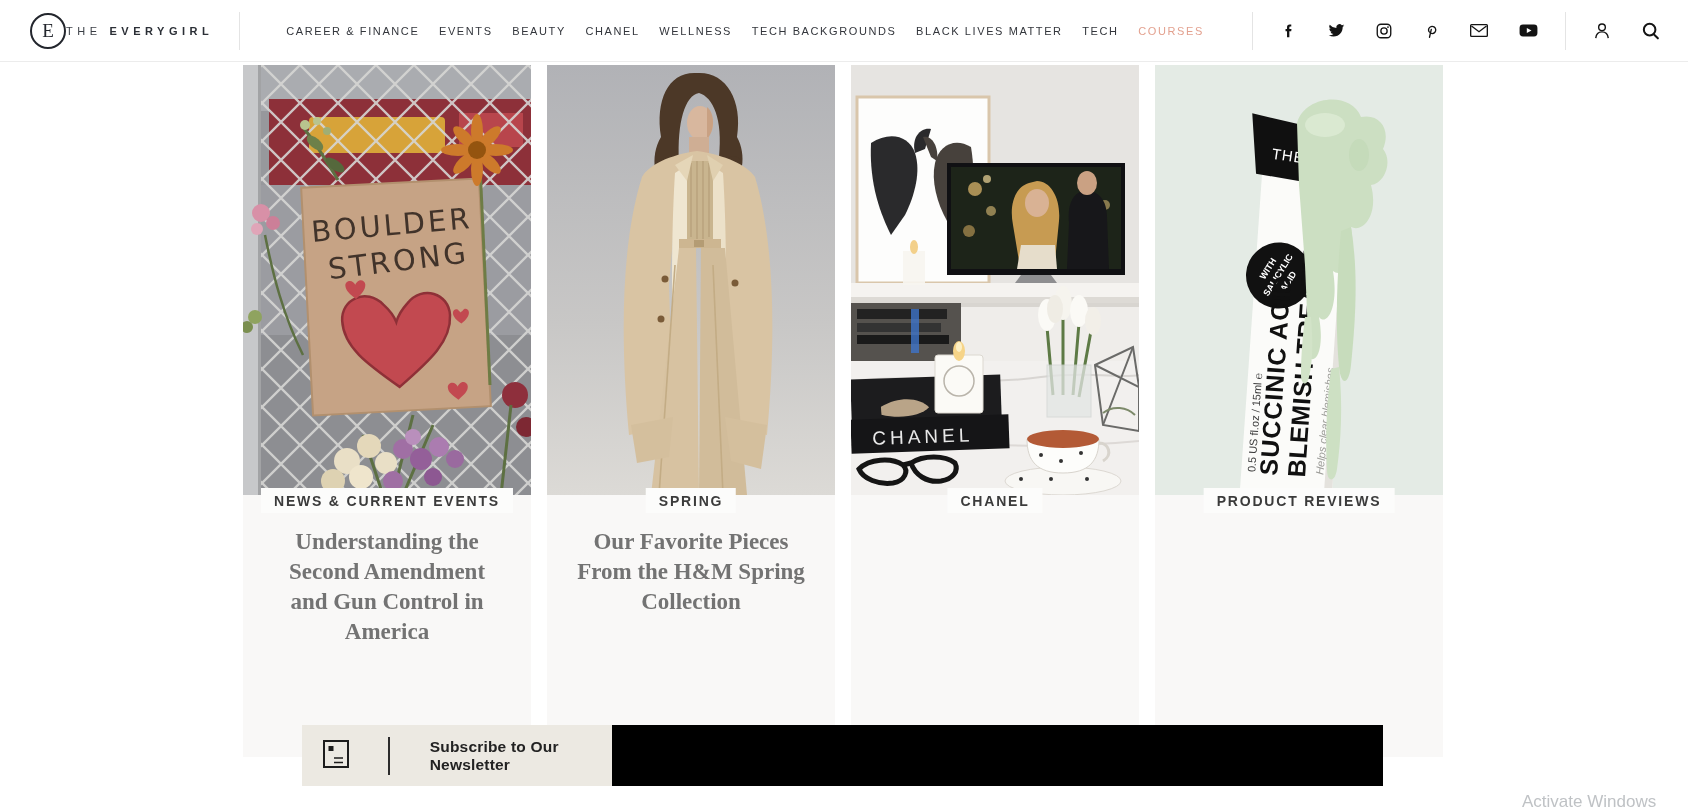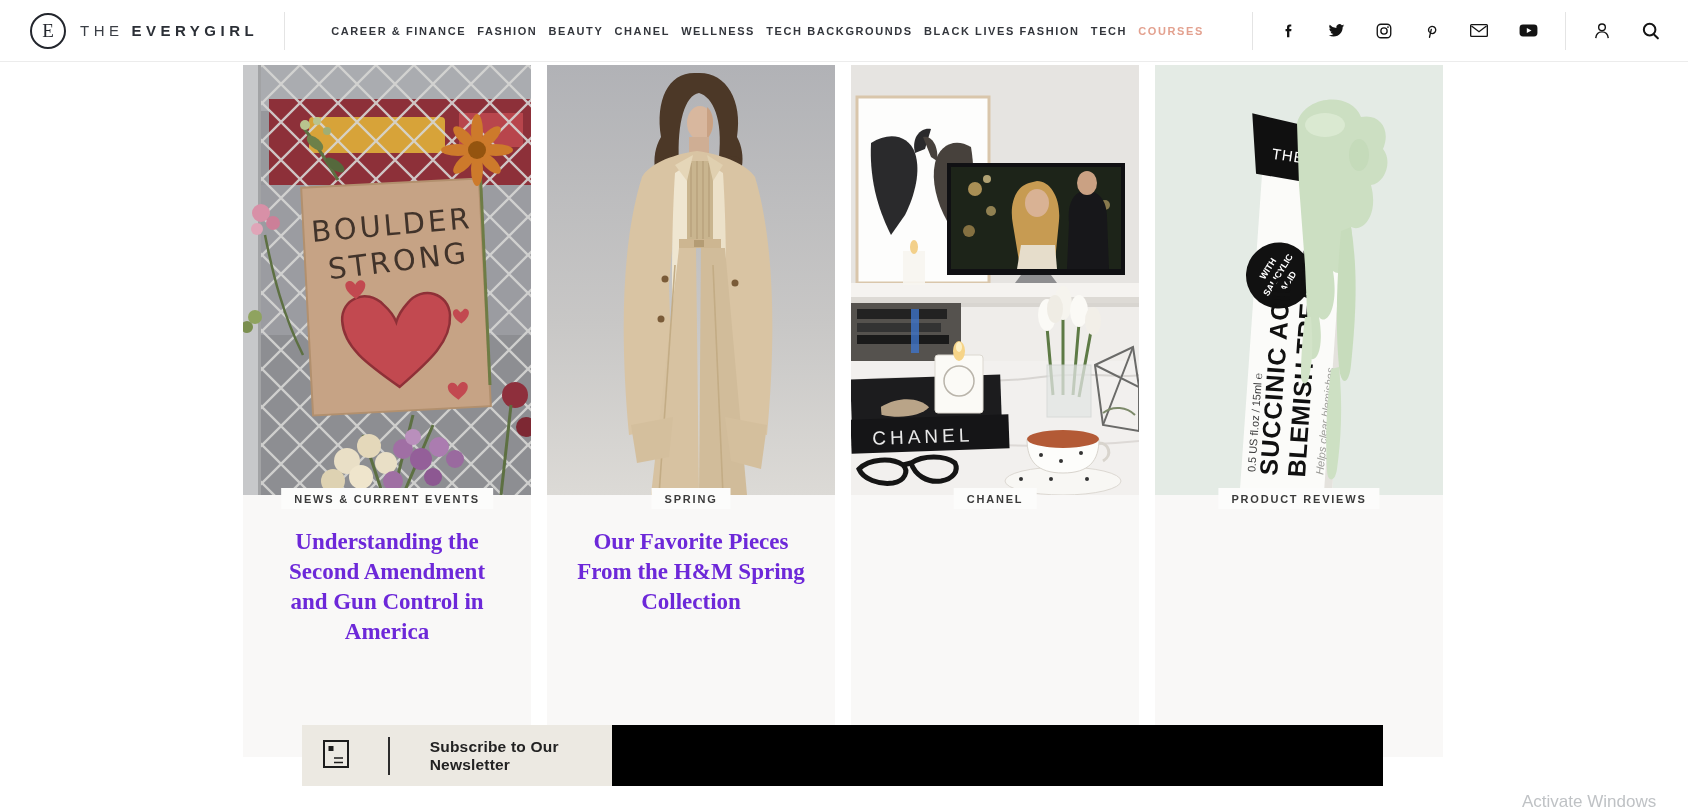--- a/index.html
+++ b/index.html
@@ -7,45 +7,45 @@
               font-family:"Liberation Sans", sans-serif; }
   .page { position:relative; width:1688px; height:810px; background:#fff; overflow:hidden; }
 
   
   .header { position:absolute; top:0; left:0; width:1688px; height:62px; background:#fff;
             border-bottom:1px solid #ececec; display:flex; align-items:center; }
   .logo { display:flex; align-items:center; margin-left:30px; flex:0 0 auto; }
   .logo-mark { width:36px; height:36px; border:2px solid #23262d; border-radius:50%;
                display:flex; align-items:center; justify-content:center;
                font-family:"Liberation Serif", serif; font-size:19px; color:#23262d; }
-  .logo-word { margin-left:14px; font-size:15px; letter-spacing:4.5px; color:#2b2f36; white-space:nowrap; }
+  .logo-word { margin-left:0; font-size:11px; letter-spacing:4.5px; color:#2b2f36; white-space:nowrap; }
   .logo-word .thin { font-weight:400; margin-right:8px; color:#3a3e45; }
   .logo-word .bold { font-weight:700; }
   .vdiv { width:1px; height:38px; background:#e4e4e4; flex:0 0 auto; }
   .vdiv.after-logo { margin-left:26px; }
   .nav { flex:1 1 auto; display:flex; justify-content:space-between; align-items:center;
          padding:0 48px 0 46px; }
-  .nav a { text-decoration:none; font-size:11px; font-weight:700; letter-spacing:1.6px;
+  .nav a { text-decoration:none; font-size:11px; font-weight:400; letter-spacing:1.6px;
            color:#33363c; white-space:nowrap; cursor:pointer; }
   .nav a.highlight { color:#e3a18f; }
   .social { display:flex; align-items:center; gap:29px; flex:0 0 auto; padding:0 26px 0 28px; }
   .social svg, .utils svg { display:block; }
   .utils { display:flex; align-items:center; gap:28px; flex:0 0 auto; padding:0 26px 0 26px; }
   .iconbtn { cursor:pointer; display:flex; align-items:center; justify-content:center; }
 
   
   .grid { position:absolute; left:243px; top:65px; display:flex; gap:16px; }
   .card { width:288px; height:692px; background:#f9f8f7; position:relative; }
   .card-img { width:288px; height:430px; overflow:hidden; position:relative; display:block; }
   .card-img svg { display:block; }
   .badge { position:absolute; top:423px; left:50%; transform:translateX(-50%);
-           background:#fcfcfb; padding:5px 13px 4px; font-size:11px; font-weight:700;
+           background:#fcfcfb; padding:5px 13px 4px; font-size:14px; font-weight:700;
            letter-spacing:1.8px; color:#3b3b3b; white-space:nowrap;text-align:center; }
   .card h2 { margin:32px 26px 0; text-align:center; font-family:"Liberation Serif", serif;
-             font-size:23px; line-height:30px; font-weight:700; color:#6d28d9; cursor:pointer; }
+             font-size:23px; line-height:30px; font-weight:700; color:#737373; cursor:pointer; }
 
   
   .newsbar { position:absolute; left:302px; top:725px; height:61px; display:flex; }
   .newsbar-left { width:310px; height:61px; background:#ece9e2; display:flex; align-items:center;
                   padding-left:20px; cursor:pointer;gap:18px; }
   .newsbar-left .ndiv { width:2px; height:38px; background:#2c2c2c; margin:0 22px 0 20px; }
   .newsbar-label { font-size:15.5px; font-weight:700; color:#222; letter-spacing:.2px; }
   .newsbar-right { width:771px; height:61px; background:#000; }
 
   
@@ -60,26 +60,26 @@
     <div class="logo">
       <div class="logo-mark">E</div>
       <div class="logo-word">
         <span class="thin">THE</span><span class="bold">EVERYGIRL</span>
       </div>
     </div>
     <div class="vdiv after-logo"></div>
 
     <nav class="nav">
       <a>CAREER &amp; FINANCE</a>
-      <a>FASHION</a>
+      <a>EVENTS</a>
       <a>BEAUTY</a>
       <a>CHANEL</a>
       <a>WELLNESS</a>
       <a>TECH BACKGROUNDS</a>
-      <a>BLACK LIVES FASHION</a>
+      <a>BLACK LIVES MATTER</a>
       <a>TECH</a>
       <a class="highlight">COURSES</a>
     </nav>
 
     <div class="vdiv"></div>
 
     <div class="social">
       <span class="iconbtn">
         <svg width="17" height="17" viewBox="0 0 24 24">
             <path fill="#141414" d="M14.5 3.5h-2.3c-2.4 0-3.7 1.5-3.7 3.9V10H6.4v3.1h2.1v8.4h3.3v-8.4h2.6l.4-3.1h-3V7.7c0-.9.3-1.5 1.5-1.5h1.2z"></path>

